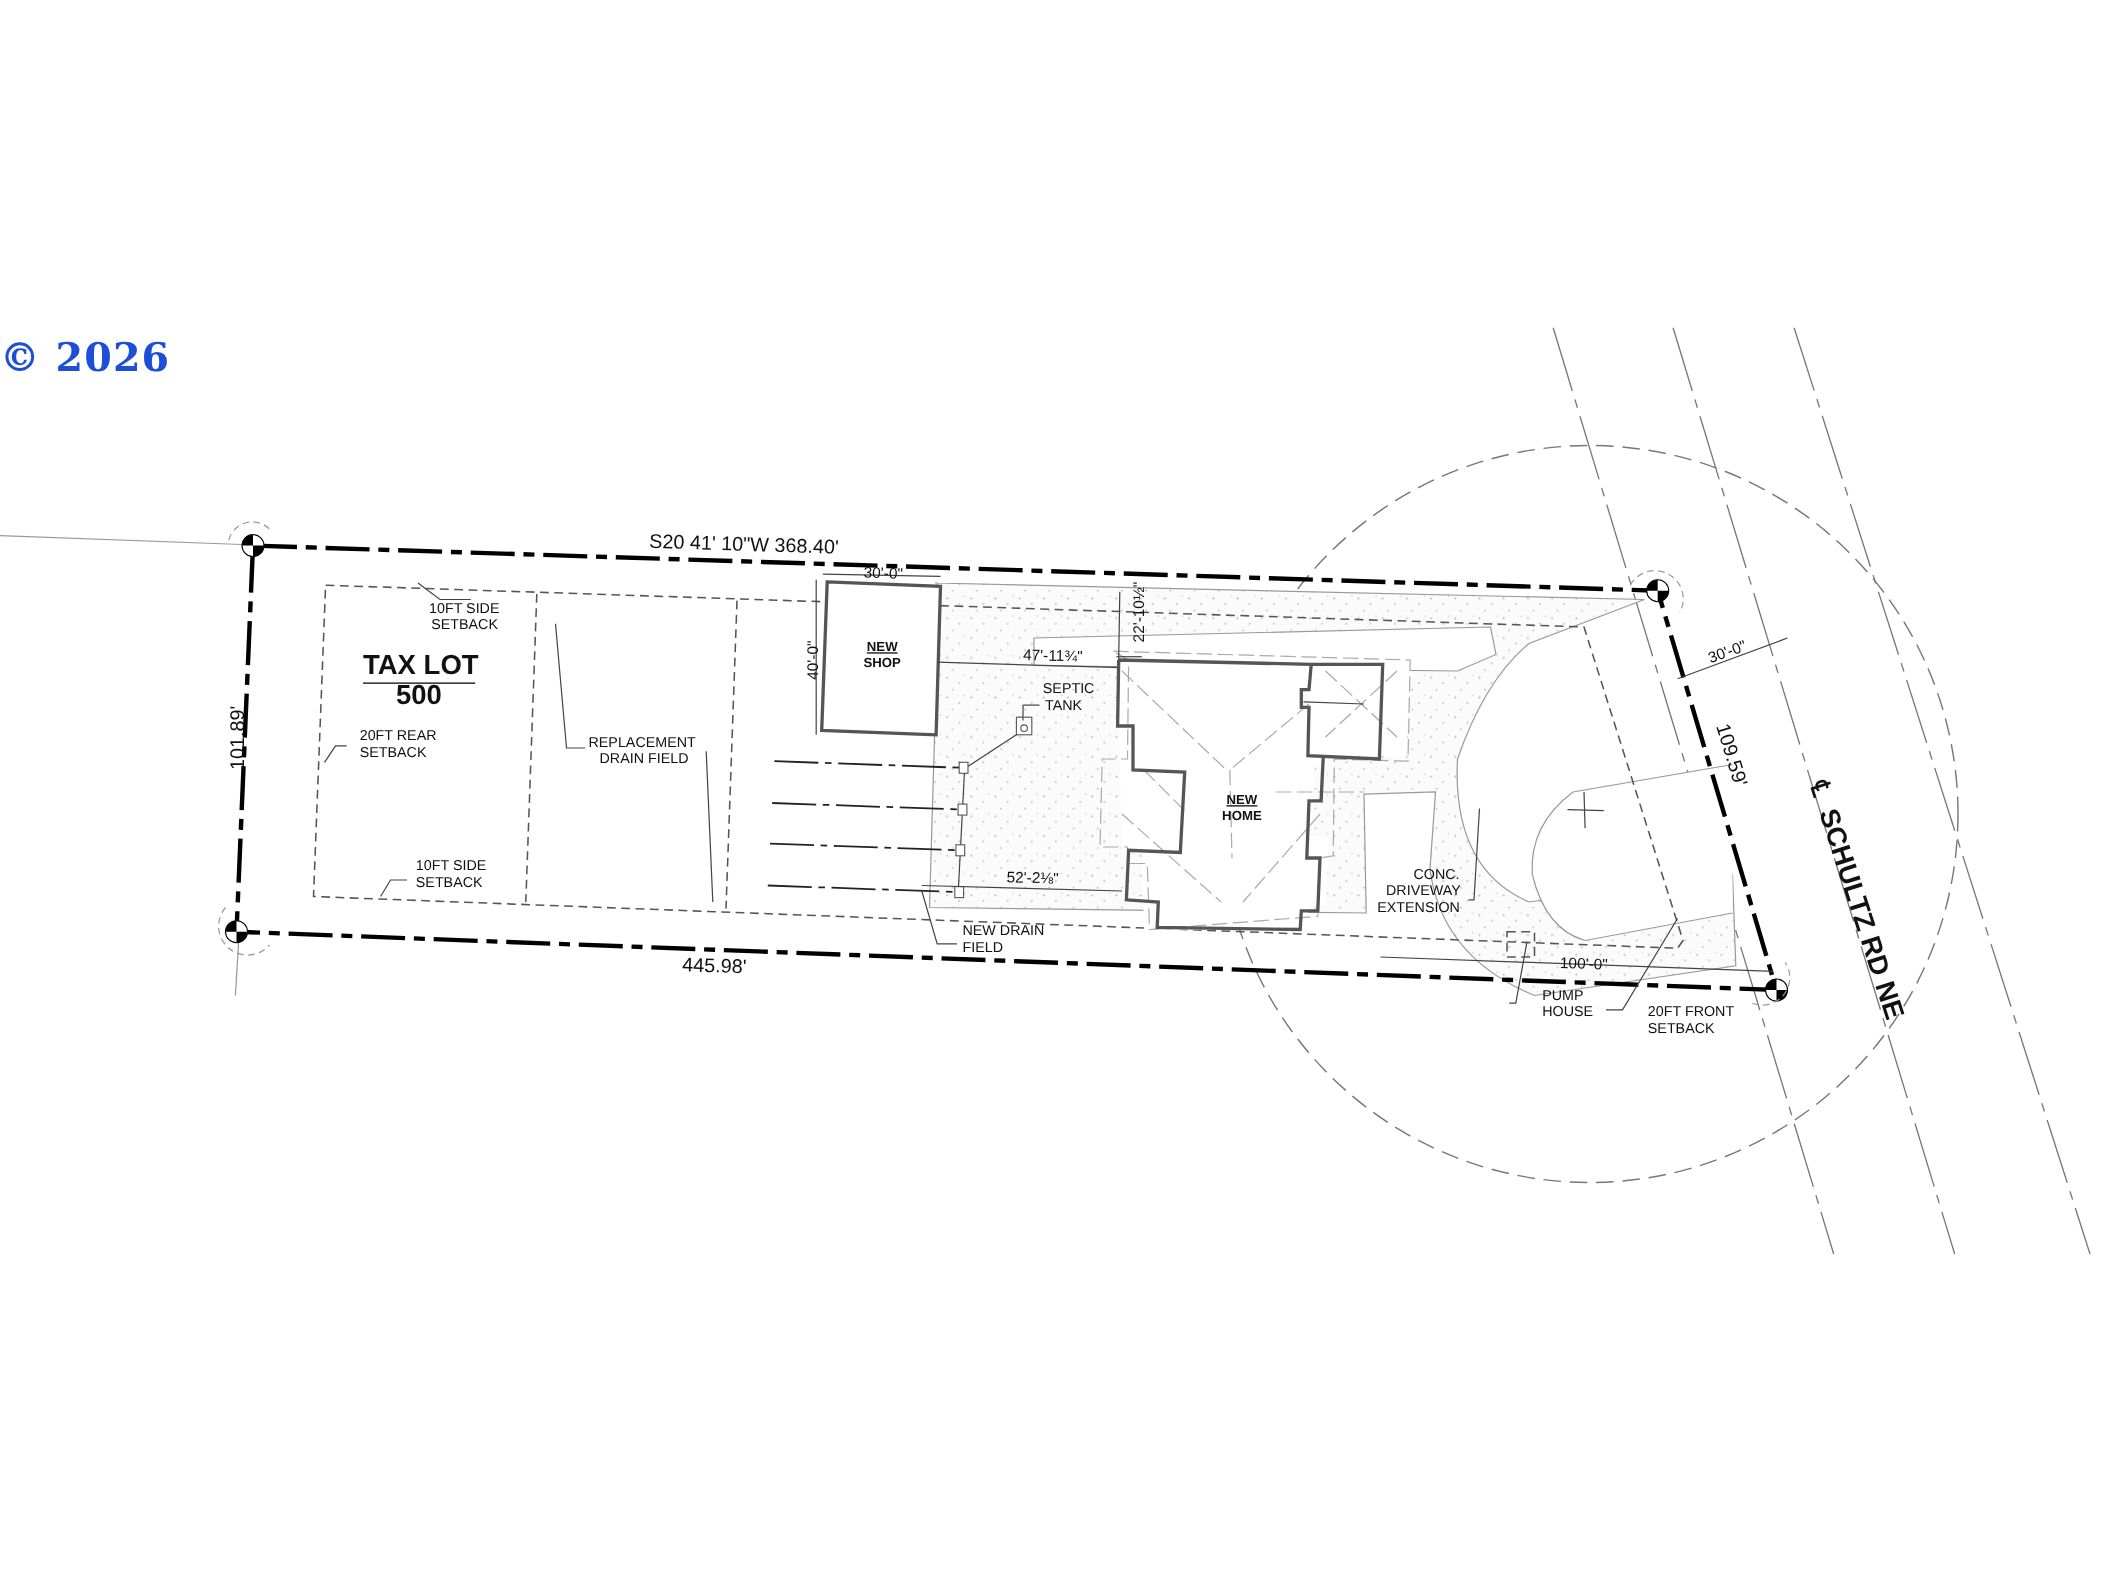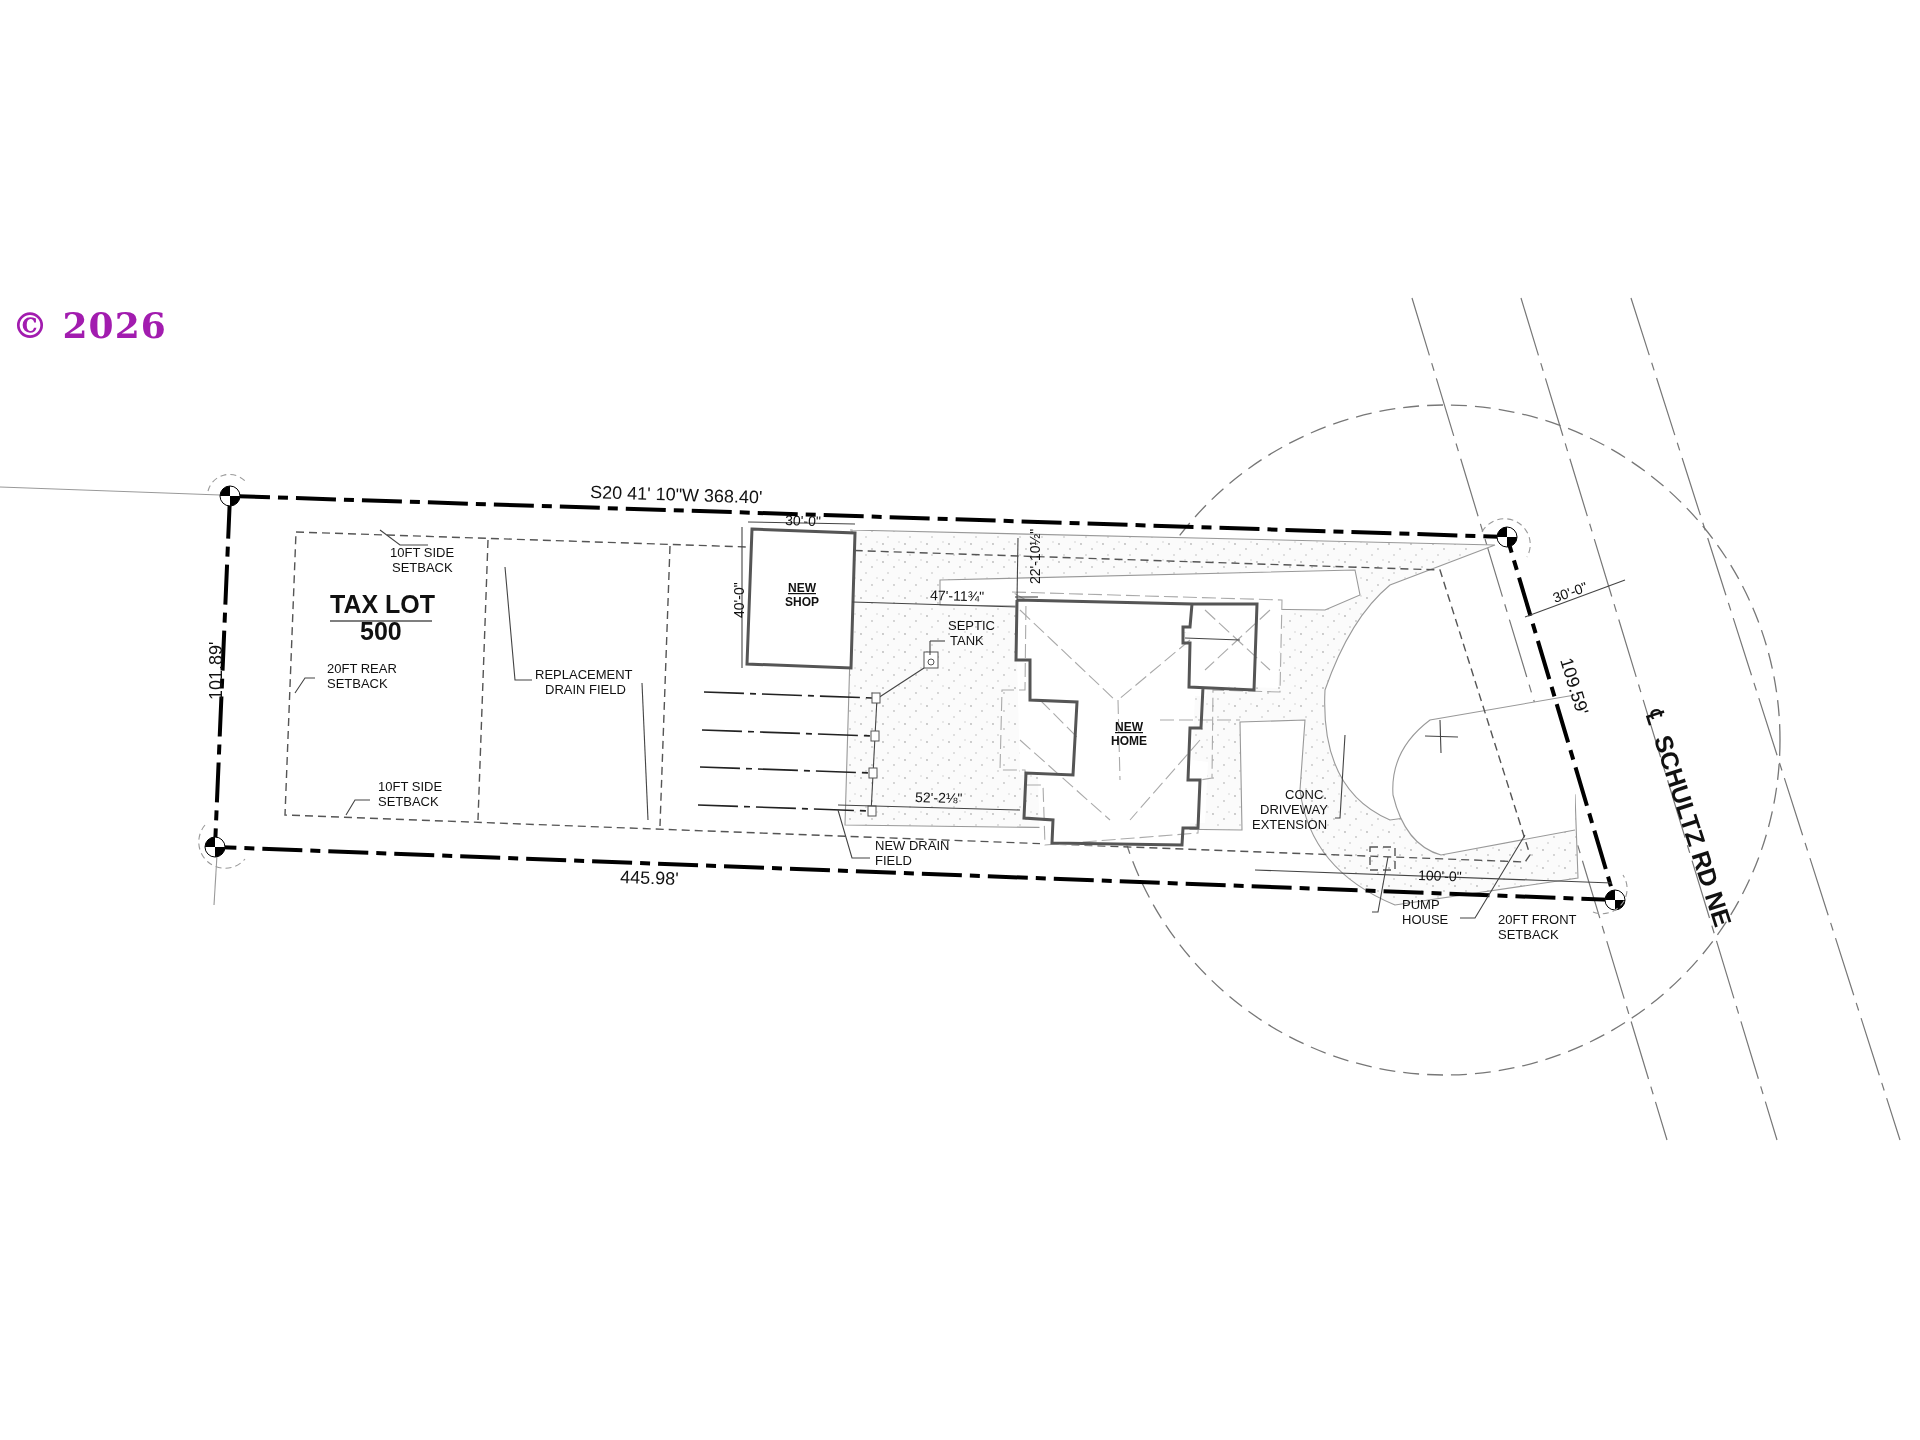--- a/index.html
+++ b/index.html
@@ -1,18 +1,18 @@
 <!DOCTYPE html>
 <html><head>
 <meta charset="utf-8">
 <style>
   html, body { margin: 0; padding: 0; background: #ffffff; }
   body { width: 1920px; height: 1440px; overflow: hidden; position: relative; font-family: "Liberation Sans", sans-serif; }
   #canvas { position: absolute; left: 0; top: 0; width: 1920px; height: 1440px; }
-  .copyright { position: absolute; left: 12px; top: 304px; font-family: "DejaVu Serif", serif; font-size: 36px; color: #a21caf; letter-spacing: 1px; font-weight: bold; }
+  .copyright { position: absolute; left: 0; top: 304px; font-family: "DejaVu Serif", serif; font-size: 36px; color: #1d4ed8; letter-spacing: 1px; font-weight: bold; }
   svg text { font-family: "Liberation Sans", sans-serif; fill: #111; }
   .lbl { font-size: 13px; }
   .dim { font-size: 14px; }
   .bnd { font-size: 18px; }
   .title { font-size: 25px; font-weight: bold; }
   .road { font-size: 25px; font-weight: bold; }
   .bldg { font-size: 12px; font-weight: bold; }
   .prop { stroke: #000; stroke-width: 4; fill: none; stroke-dasharray: 40 8 10 8; }
   .setback { stroke: #555; stroke-width: 1.4; fill: none; stroke-dasharray: 8 5; }
   .thin { stroke: #444; stroke-width: 1.1; fill: none; }

